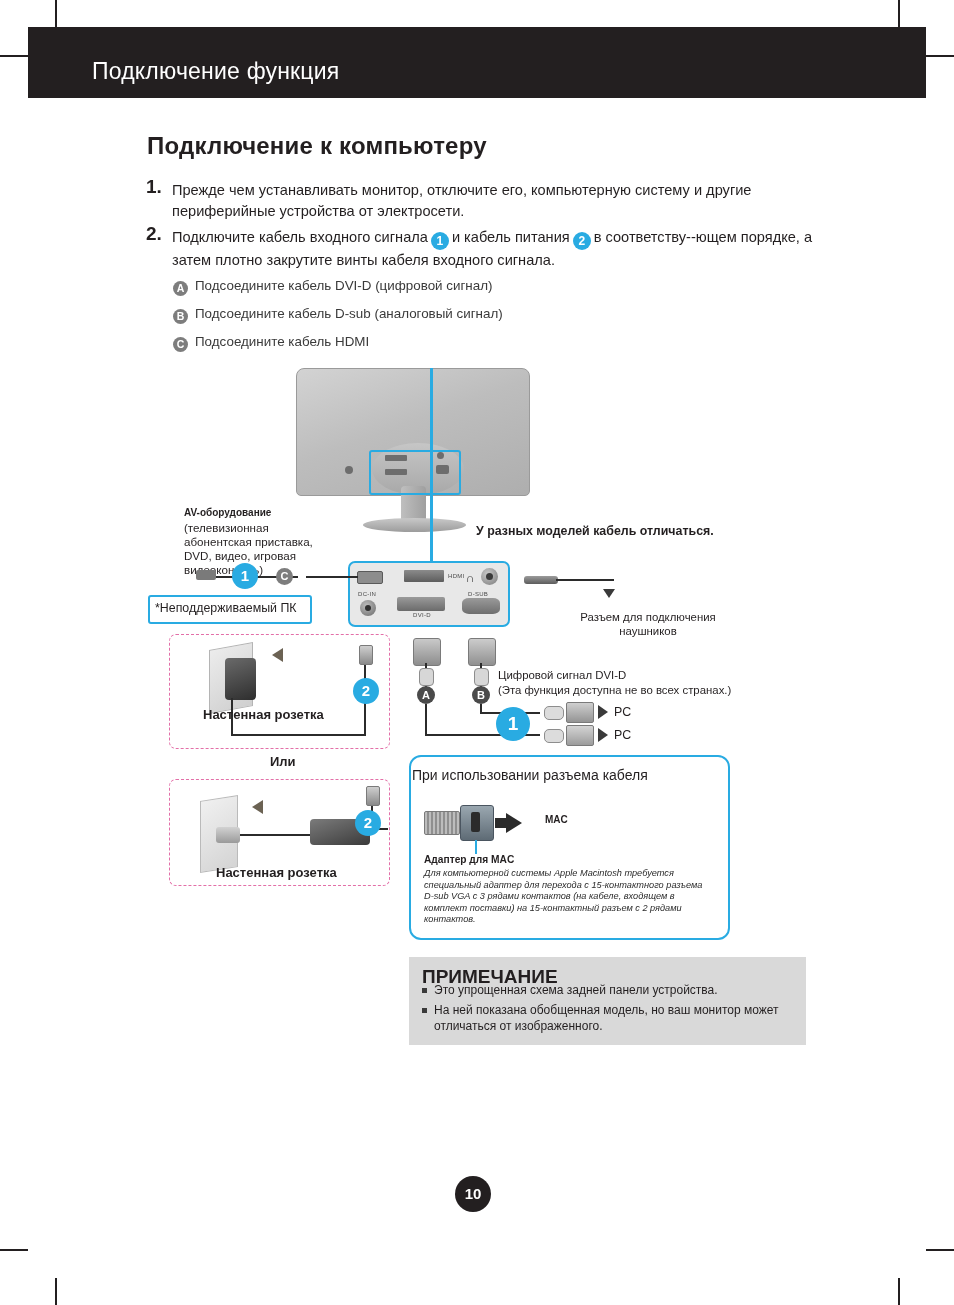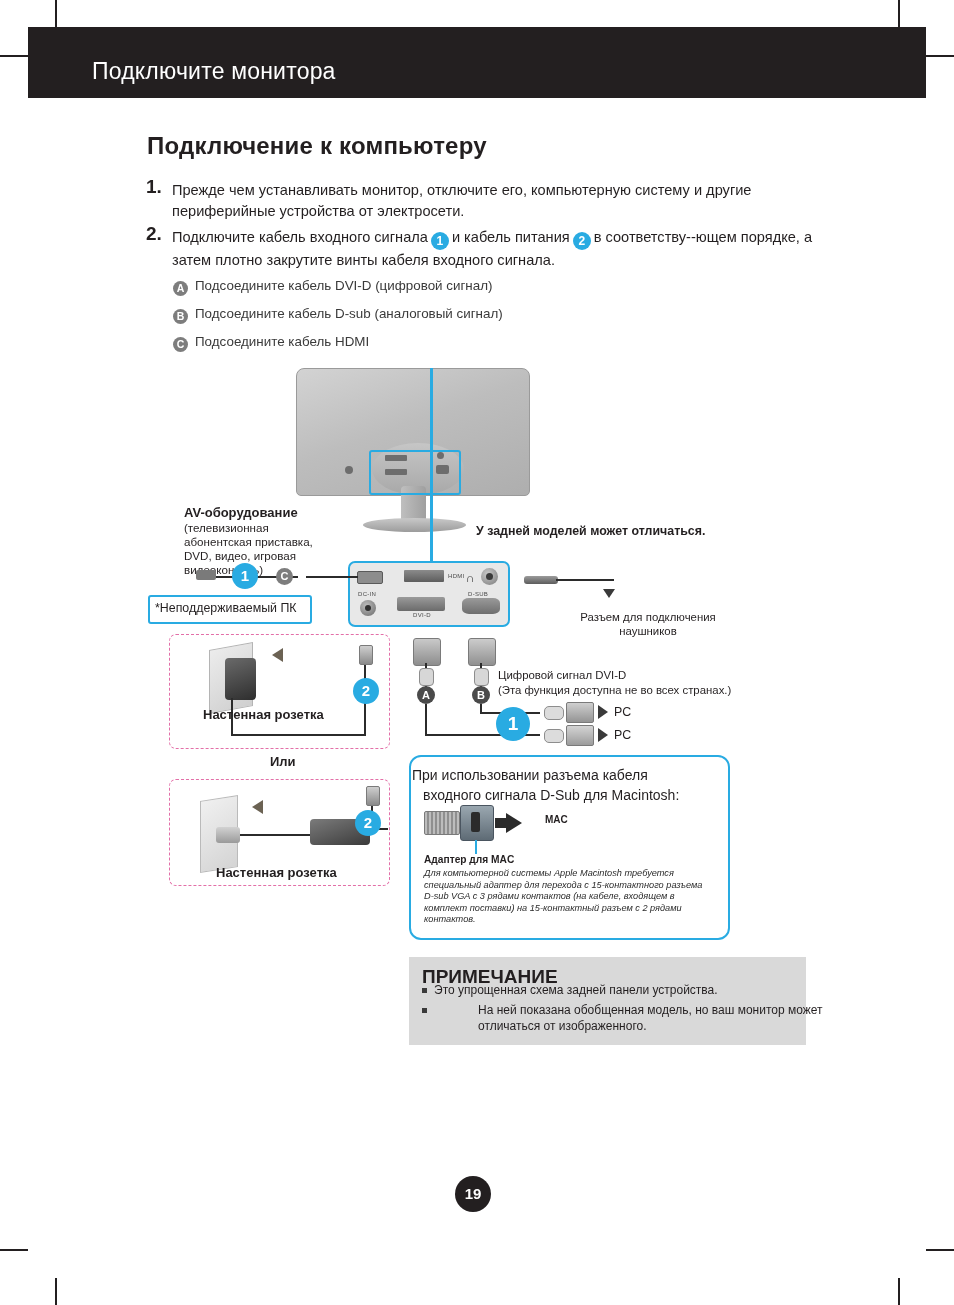--- a/index.html
+++ b/index.html
@@ -91,21 +91,21 @@
 <div class="cmark" style="left:55px;top:0;width:1.5px;height:28px;"></div>
 <div class="cmark" style="left:0;top:55px;width:28px;height:1.5px;"></div>
 <div class="cmark" style="left:898px;top:0;width:1.5px;height:28px;"></div>
 <div class="cmark" style="left:926px;top:55px;width:28px;height:1.5px;"></div>
 <div class="cmark" style="left:55px;top:1278px;width:1.5px;height:27px;"></div>
 <div class="cmark" style="left:0;top:1249px;width:28px;height:1.5px;"></div>
 <div class="cmark" style="left:898px;top:1278px;width:1.5px;height:27px;"></div>
 <div class="cmark" style="left:926px;top:1249px;width:28px;height:1.5px;"></div>
 
 <div id="header-bar"></div>
-<div id="header-title">Подключите монитора</div>
+<div id="header-title">Подключение функция</div>
 
 <div id="content">
 
   <div id="page-heading">Подключение к компьютеру</div>
 
   <div class="step-num" style="left:146px;top:176px;">1.</div>
   <div class="step" style="left:172px;top:180px;width:642px;">Прежде чем устанавливать монитор, отключите его, компьютерную систему и другие периферийные устройства от электросети.</div>
 
   <div class="step-num" style="left:146px;top:223px;">2.</div>
   <div class="step" style="left:172px;top:227px;width:650px;"><span>Подключите кабель входного сигнала</span><span class="ball">1</span><span>и кабель питания</span><span class="ball">2</span><span>в соответству--ющем порядке, а затем плотно закрутите винты кабеля входного сигнала.</span></div>
@@ -122,24 +122,24 @@
   <div class="port" style="left:385px;top:455px;width:22px;height:6px;border-radius:1px;"></div>
   <div class="port" style="left:385px;top:469px;width:22px;height:6px;border-radius:1px;"></div>
   <div class="port" style="left:345px;top:466px;width:8px;height:8px;border-radius:50%;"></div>
   <div class="port" style="left:436px;top:465px;width:13px;height:9px;border-radius:2px;"></div>
   <div class="port" style="left:437px;top:452px;width:7px;height:7px;border-radius:50%;"></div>
 
   <div class="cyanbox" style="left:369px;top:450px;width:88px;height:41px;"></div>
 
   <div class="cable" style="left:430px;top:368px;width:2.6px;height:196px;background:#29abe2;"></div>
 
-  <div class="label b" style="left:184px;top:506px;font-size:13px;">AV-оборудование</div>
+  <div class="label b" style="left:184px;top:506px;font-size:10px;">AV-оборудование</div>
   <div class="label" style="left:184px;top:521px;width:152px;">(телевизионная абонентская приставка, DVD, видео, игровая видеоконсоль)</div>
 
-  <div class="label b" style="left:476px;top:524px;font-size:12.4px;white-space:nowrap;">У задней моделей может отличаться.</div>
+  <div class="label b" style="left:476px;top:524px;font-size:12.4px;white-space:nowrap;">У разных моделей кабель отличаться.</div>
 
   <div class="cyanbox" style="left:148px;top:595px;width:160px;height:25px;"></div>
   <div class="label" style="left:155px;top:601px;font-size:12.4px;white-space:nowrap;">*Неподдерживаемый ПК</div>
 
   <div class="cable" style="left:214px;top:576px;width:84px;height:2px;"></div>
   <div class="port" style="left:196px;top:570px;width:20px;height:10px;border-radius:2px;background:#7a7a7a;"></div>
   <div class="bigball" style="left:232px;top:563px;width:26px;height:26px;line-height:26px;font-size:15px;">1</div>
   <div class="abc-badge" style="position:absolute;left:276px;top:568px;width:17px;height:17px;line-height:17px;font-size:11px;margin:0;">C</div>
 
   <div class="portpanel" style="left:348px;top:561px;width:158px;height:62px;"></div>
@@ -218,33 +218,32 @@
   <div class="cable" style="left:240px;top:834px;width:72px;height:2px;"></div>
   <div class="port" style="left:310px;top:819px;width:60px;height:26px;border-radius:4px;background:linear-gradient(160deg,#7b7b7b,#3a3a3a);"></div>
   <div class="cable" style="left:368px;top:828px;width:20px;height:2px;"></div>
   <div class="cable" style="left:371px;top:800px;width:2px;height:30px;"></div>
   <div class="port" style="left:366px;top:786px;width:12px;height:18px;border-radius:2px;background:linear-gradient(180deg,#cfcfcf,#8a8a8a);border:1px solid #7a7a7a;"></div>
   <div class="bigball" style="left:355px;top:810px;width:26px;height:26px;line-height:26px;font-size:15px;">2</div>
   <div class="label b" style="left:216px;top:866px;font-size:13px;white-space:nowrap;">Настенная розетка</div>
 
   <div class="cyanbox-r" style="left:409px;top:755px;width:317px;height:181px;"></div>
   <div class="macbox-title" style="left:412px;top:765px;">При использовании разъема кабеля</div>
-  <div class="macbox-title" style="left:423px;top:785px;">входного сигнала D-Sub для Macintosh:</div>
 
   <div class="port" style="left:424px;top:811px;width:34px;height:22px;border-radius:2px;background:repeating-linear-gradient(90deg,#bdbdbd 0 2px,#8f8f8f 2px 4px);border:1px solid #7a7a7a;"></div>
   <div class="port" style="left:460px;top:805px;width:32px;height:34px;border-radius:3px;background:linear-gradient(180deg,#9aa7b0,#5e6b75);border:1px solid #4a5560;"></div>
   <div class="port" style="left:471px;top:812px;width:9px;height:20px;border-radius:2px;background:#2b2b2b;"></div>
   <div class="cable" style="left:475px;top:840px;width:1.6px;height:14px;background:#29abe2;"></div>
   <div class="arrow-r" style="left:506px;top:813px;border-left-width:16px;border-top-width:10px;border-bottom-width:10px;border-left-color:#2b2b2b;"></div>
   <div class="port" style="left:495px;top:818px;width:13px;height:10px;background:#2b2b2b;"></div>
   <div class="label b" style="left:545px;top:813px;font-size:10px;">MAC</div>
   <div class="macbox-sub" style="left:424px;top:854px;">Адаптер для MAC</div>
   <div class="macbox-body" style="left:424px;top:868px;width:288px;">Для компьютерной системы Apple Macintosh требуется специальный адаптер для перехода с 15-контактного разъема D-sub VGA с 3 рядами контактов (на кабеле, входящем в комплект поставки) на 15-контактный разъем с 2 рядами контактов.</div>
 
   <div class="note-box" style="left:409px;top:957px;width:397px;height:88px;"></div>
   <div class="note-title" style="left:422px;top:966px;">ПРИМЕЧАНИЕ</div>
   <div class="note-sq" style="left:422px;top:988px;"></div>
   <div class="note-li" style="left:434px;top:982px;width:362px;">Это упрощенная схема задней панели устройства.</div>
   <div class="note-sq" style="left:422px;top:1008px;"></div>
-  <div class="note-li" style="left:434px;top:1002px;width:350px;margin-left:44px;">На ней показана обобщенная модель, но ваш монитор может отличаться от изображенного.</div>
-
-  <div id="page-number">19</div>
+  <div class="note-li" style="left:434px;top:1002px;width:350px;">На ней показана обобщенная модель, но ваш монитор может отличаться от изображенного.</div>
+
+  <div id="page-number">10</div>
 </div>
 
 </body></html>

